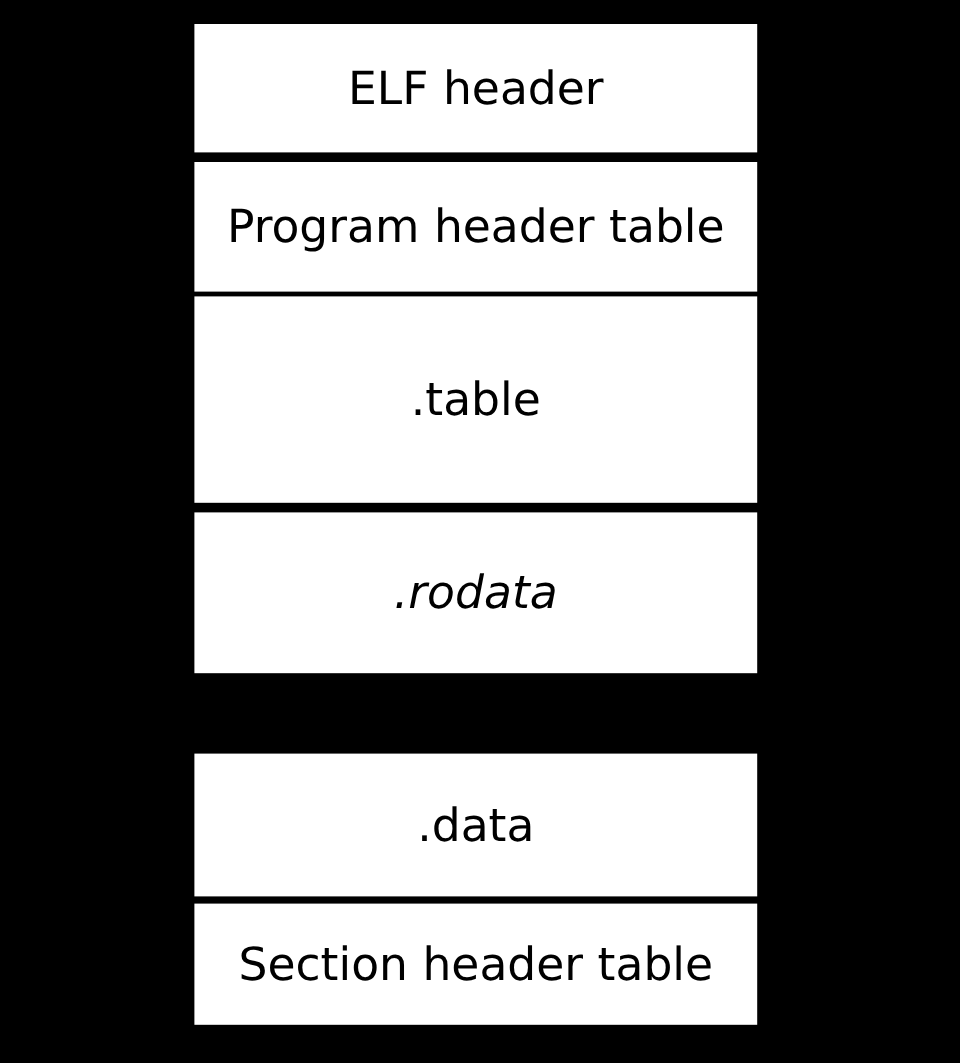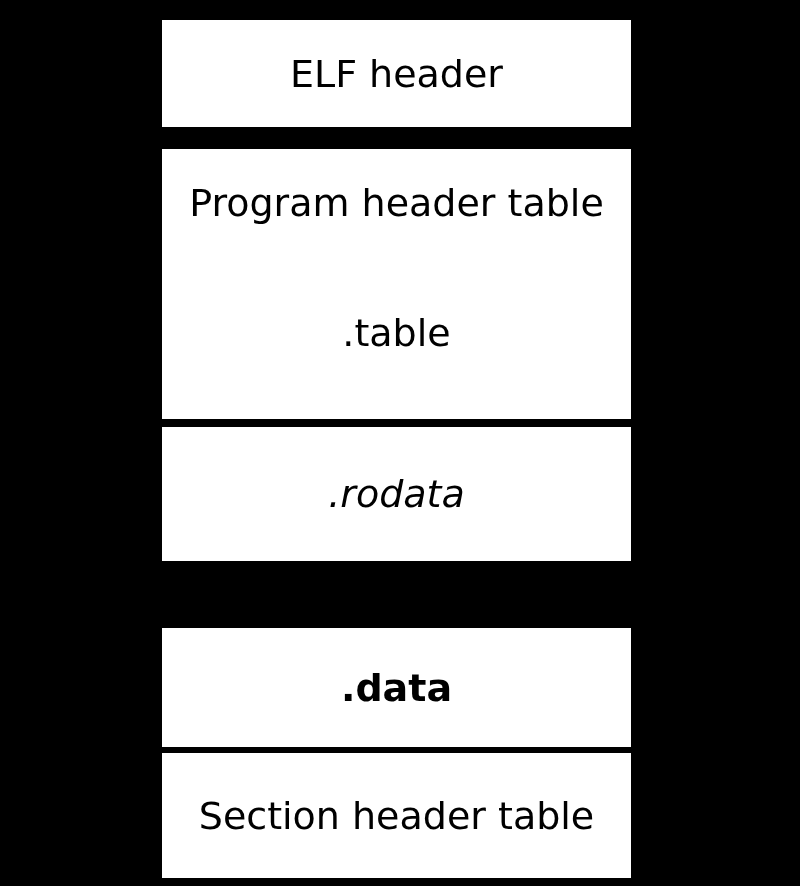--- a/index.html
+++ b/index.html
@@ -23,25 +23,25 @@
     color: #000000;
     display: flex;
     align-items: center;
     justify-content: center;
     font-size: 38px;
     line-height: 1;
     white-space: nowrap;
     text-align: left;
   }
   .box-elf    { top: 20px;  height: 107px; }
-  .box-pht    { top: 149px; height: 108px; }
+  .box-pht    { top: 135px; height: 108px; }
   .box-text   { top: 247px; height: 172px; }
   .box-rodata { top: 427px; height: 134px; font-style: italic; }
-  .box-data   { top: 628px; height: 119px; font-weight: bold; }
-  .box-sht    { top: 753px; height: 125px; }
+  .box-data   { top: 628px; height: 119px; }
+  .box-sht    { top: 753px; height: 101px; }
 </style>
 </head>
 <body>
 
 <div class="canvas">
   <div class="box box-elf">
     <span>ELF header</span>
   </div>
 
   <div class="box box-pht">

